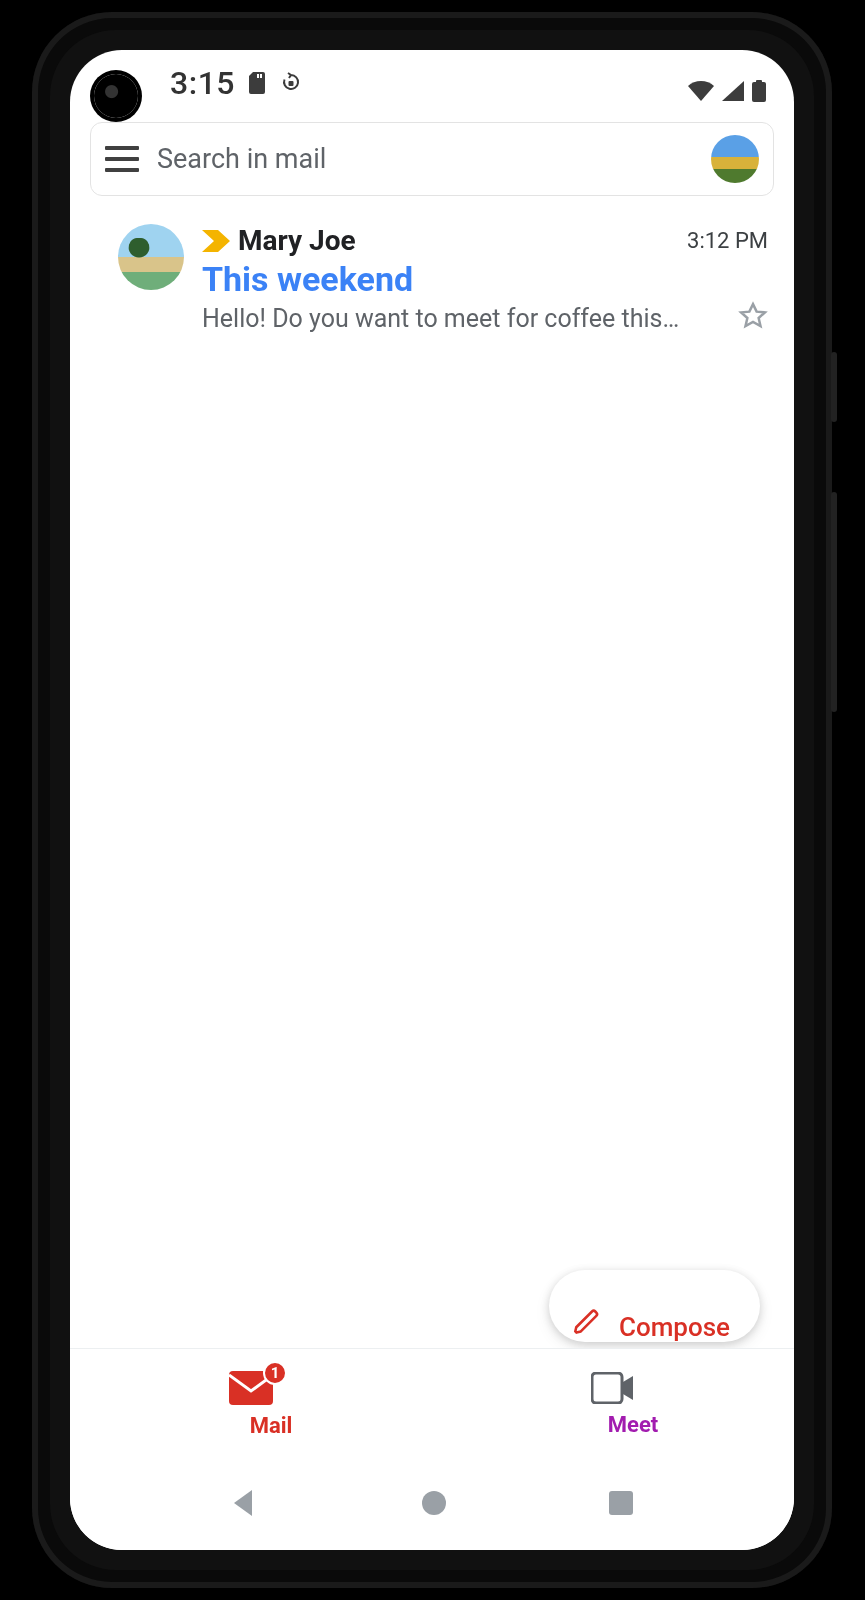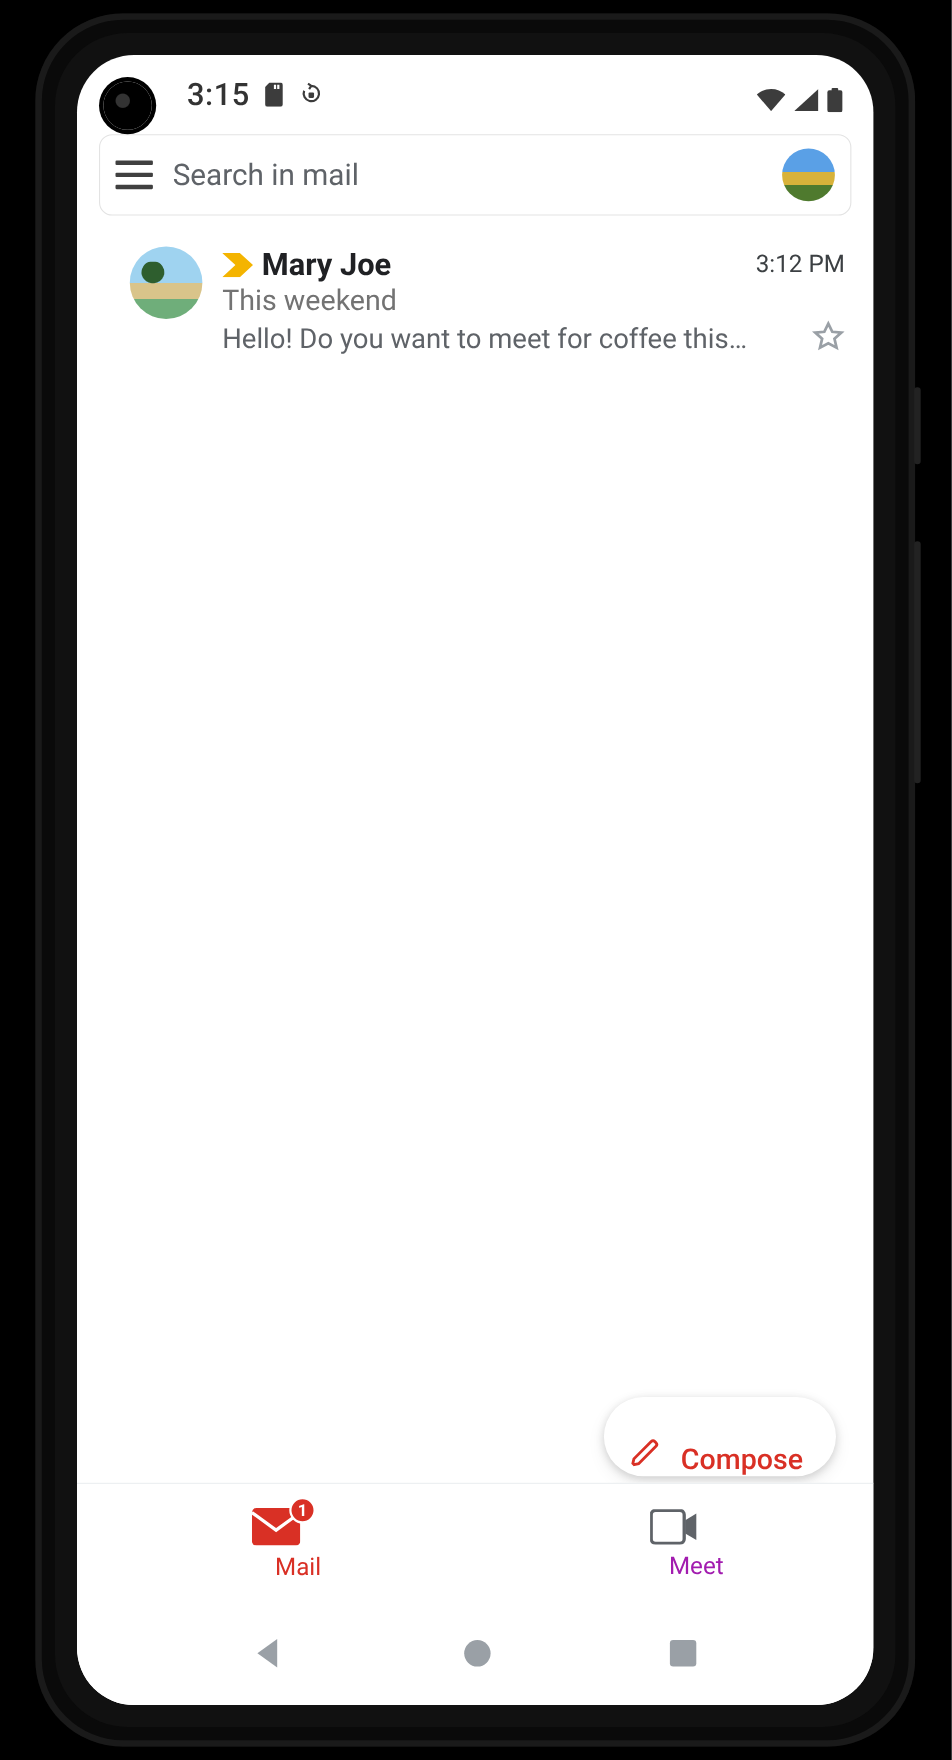--- a/index.html
+++ b/index.html
@@ -45,21 +45,21 @@
   }
 
   
   .statusbar {
     height: 58px;
     display: flex; align-items: flex-end;
     padding: 0 28px 6px 100px;
     color: #3c3c3c;
   }
   .sb-left { display: flex; align-items: center; gap: 14px; }
-  .sb-time { font-size: 28px; font-weight: 500; color: #333; letter-spacing: 0.5px; }
+  .sb-time { font-size: 32px; font-weight: 500; color: #333; letter-spacing: 0.5px; }
   .sb-icn { display:inline-flex; }
   .sb-right { margin-left: auto; display: flex; align-items: center; gap: 8px; }
 
   
   .searchwrap { padding: 14px 20px 10px; }
   .searchbar {
     height: 74px;
     border: 1px solid #e3e3e3;
     border-radius: 12px;
     display: flex; align-items: center;
@@ -99,21 +99,21 @@
   .sender-avatar::after{
     content:""; position:absolute; left:10px; top:14px; width:22px; height:30px;
     background: radial-gradient(circle at 50% 30%, #2e5e2e 0 10px, transparent 11px);
     border-radius: 40% 40% 20% 20%;
   }
   .email-main { flex:1; min-width:0; }
   .email-top { display:flex; align-items:center; }
   .chevron-badge { margin-right: 8px; display:inline-flex; }
   .sender-name { font-size: 28px; font-weight:700; color:#202124; }
   .email-time { margin-left:auto; font-size:22px; color:#3c4043; font-weight:400; }
-  .email-subject { font-size:26px; font-weight:400; color:#737373; margin-top:2px; }
+  .email-subject { font-size:34px; font-weight:700; color:#3b82f6; margin-top:2px; }
   .email-body-row { display:flex; align-items:center; gap:2px; margin-top:2px; }
   .email-snippet {
     font-size:25px; color:#5f6368; flex:1;
     white-space:nowrap; overflow:hidden; text-overflow:ellipsis;
   }
   .star { flex-shrink:0; }
 
   
   .compose-wrap {
     position: absolute;
@@ -127,21 +127,21 @@
     color:#d93025; font-size:26px; font-weight:500;
   }
 
   
   .tabs {
     position:absolute; left:0; right:0; bottom:90px;
     height: 112px; border-top:1px solid #eceff1;
     display:flex; background:#fff;
   }
   .tab { flex:1; display:flex; flex-direction:column; align-items:center; justify-content:center; gap:4px; }
-  .tab .tlabel { font-size:22px; font-weight:400;margin-left:40px; }
+  .tab .tlabel { font-size:22px; font-weight:700;margin-left:40px; }
   .tab.active { color:#d93025; }
   .tab.inactive { color:#a21caf; }
   .mail-icn { position:relative; }
   .badge {
     position:absolute; top:-10px; right:-14px;
     min-width:24px; height:24px; border-radius:12px; background:#d93025;
     color:#fff; font-size:15px; font-weight:700;
     display:flex; align-items:center; justify-content:center;
     border:2px solid #fff;
   }

